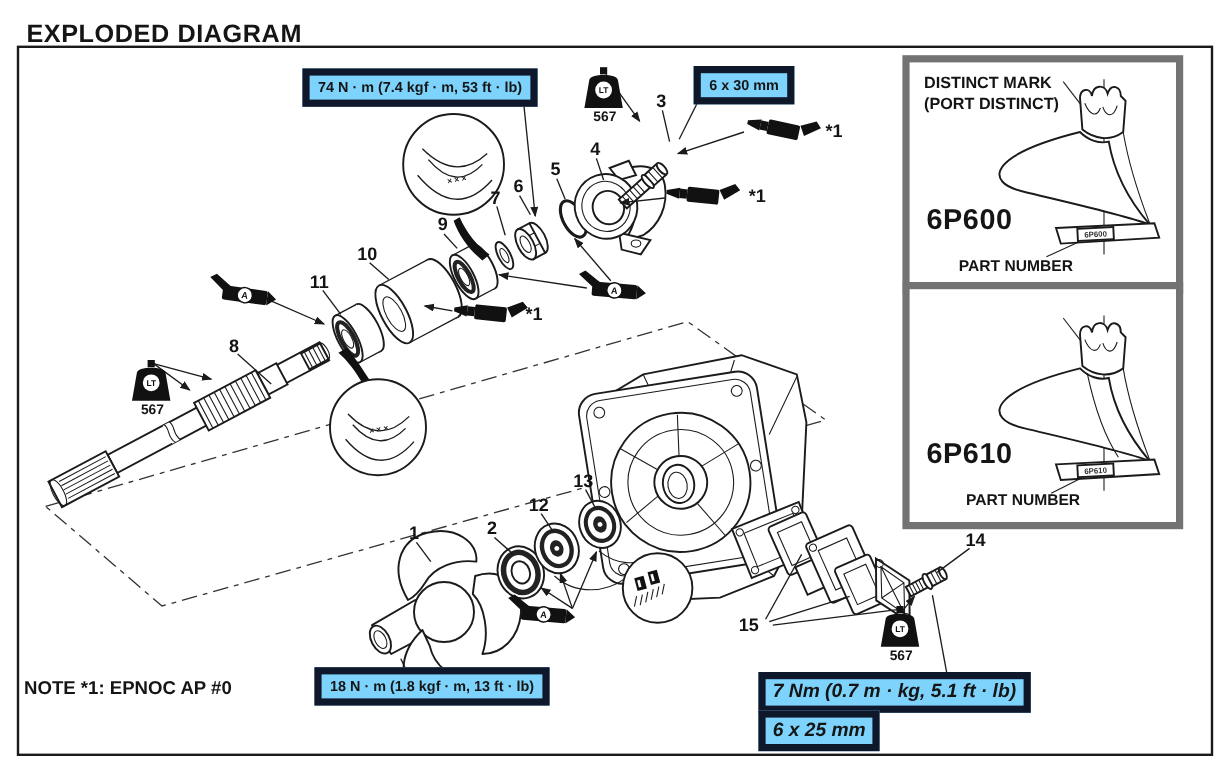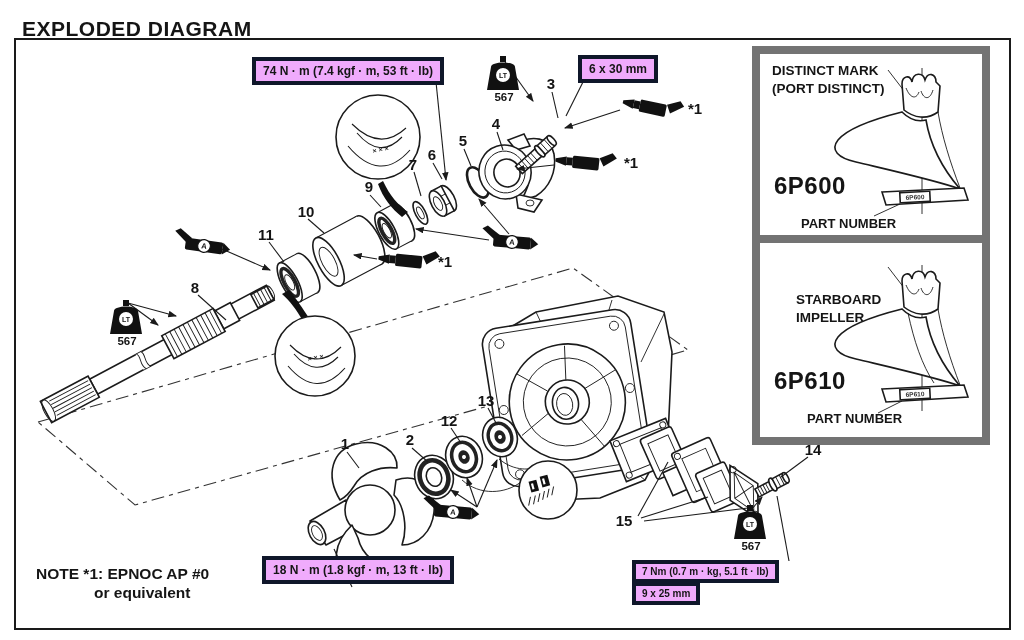--- a/index.html
+++ b/index.html
@@ -1,25 +1,25 @@
 <!DOCTYPE html>
 <html><head>
 <meta charset="utf-8">
 <style>
   html,body{margin:0;padding:0;background:#fff;}
   body{width:1024px;height:640px;position:relative;font-family:"Liberation Sans",sans-serif;color:#151515;overflow:hidden;}
   .abs{position:absolute;}
   #title{left:22px;top:3px;font-size:21px;font-weight:bold;letter-spacing:.5px;margin-top:14px;}
   #frame{left:14px;top:38px;width:993px;height:588px;border:2.5px solid #1a1a1a;background:transparent;}
   svg{position:absolute;left:0;top:0;}
-  .callout{position:absolute;background:#f0abfc;border:4px solid #0f172a;font-weight:bold;font-size:12px;padding:3px 7px;white-space:nowrap;z-index:30;}
-  .callout.small{font-size:10px;padding:2px 6px;}
-  #note{left:36px;top:564px;font-size:15.5px;font-weight:bold;line-height:1.25;z-index:30;}
+  .callout{position:absolute;background:#7dd3fc;border:6px solid #0f172a;font-weight:bold;font-size:12px;padding:3px 7px;white-space:nowrap;z-index:30;}
+  .callout.small{font-size:16px;padding:2px 6px;font-style:italic;}
+  #note{left:20px;top:564px;font-size:15.5px;font-weight:bold;line-height:1.25;z-index:30;}
   #note .l2{padding-left:58px;}
-  .panel{position:absolute;background:#fff;border:8px solid #737373;z-index:25;}
+  .panel{position:absolute;background:#fff;border:6px solid #737373;z-index:25;}
   .panel .ptitle{position:absolute;font-weight:bold;font-size:13.5px;line-height:1.3;}
   .panel .pcode{position:absolute;font-weight:bold;font-size:24px;letter-spacing:.5px;}
   .panel .pcaption{position:absolute;font-weight:bold;font-size:13px;margin-left:15px;}
   .num{font:bold 15px "Liberation Sans",sans-serif;fill:#141414;}
   .tiny{font:bold 11.5px "Liberation Sans",sans-serif;fill:#141414;}
   .mk{font:bold 7px "Liberation Sans",sans-serif;fill:#222;}
   .ag{font:bold 9px "Liberation Sans",sans-serif;fill:#111;}
   .lt{font:bold 7px "Liberation Sans",sans-serif;fill:#111;}
   .tag{font:bold 6.5px "Liberation Sans",sans-serif;fill:#333;}
   .ln{stroke:#1b1b1b;stroke-width:1.1;fill:none;}
@@ -363,26 +363,25 @@
     <text class="num" x="813" y="455" text-anchor="middle">14</text>
     <text class="num" x="624" y="526" text-anchor="middle">15</text>
   </g>
 </svg>
 
 <div class="callout" style="left:252px;top:57px;">74 N · m (7.4 kgf · m, 53 ft · lb)</div>
 <div class="callout" style="left:578px;top:55px;">6 x 30 mm</div>
 <div class="callout" style="left:262px;top:556px;">18 N · m (1.8 kgf · m, 13 ft · lb)</div>
 <div class="abs" style="left:632px;top:560px;z-index:30;">
   <div class="callout small" style="position:static;display:block;">7 Nm (0.7 m · kg, 5.1 ft · lb)</div>
-  <div class="callout small" style="position:static;display:inline-block;margin-top:-2px;">9 x 25 mm</div>
+  <div class="callout small" style="position:static;display:inline-block;margin-top:-2px;">6 x 25 mm</div>
 </div>
 
 <div id="note" class="abs">
   <div>NOTE *1: EPNOC AP #0</div>
-  <div class="l2">or equivalent</div>
 </div>
 
 <div class="panel" style="left:752px;top:46px;width:222px;height:187px;">
   <div class="ptitle" style="left:12px;top:8px;">
     <div>DISTINCT MARK</div>
     <div>(PORT DISTINCT)</div>
   </div>
   <div class="pcode" style="left:14px;top:118px;">6P600</div>
   <div class="pcaption" style="left:26px;top:162px;">PART NUMBER</div>
   <svg width="155" height="160" viewBox="0 0 155 160" style="left:62px;top:10px;">
@@ -395,24 +394,20 @@
     <path class="part" stroke-width="1.3" d="M60,128 L142,124 L146,136 L64,141 Z"></path>
     <g transform="rotate(-3 93 133)">
       <rect x="78" y="128" width="30" height="10" class="part" stroke-width="1"></rect>
       <text class="tag" x="93" y="135.5" text-anchor="middle">6P600</text>
     </g>
     <line x1="52" y1="152" x2="78" y2="140" class="thin"></line>
   </svg>
 </div>
 
 <div class="panel" style="left:752px;top:235px;width:222px;height:194px;">
-  <div class="ptitle" style="left:36px;top:48px;">
-    <div>STARBOARD</div>
-    <div>IMPELLER</div>
-  </div>
   <div class="pcode" style="left:14px;top:124px;">6P610</div>
   <div class="pcaption" style="left:32px;top:168px;">PART NUMBER</div>
   <svg width="155" height="160" viewBox="0 0 155 160" style="left:62px;top:18px;">
     <line x1="100" y1="4" x2="100" y2="150" class="thin" stroke-width=".7"></line>
     <line x1="66" y1="6" x2="86" y2="32" class="thin"></line>
     <path class="part" stroke-width="1.4" d="M80,48 C56,54 26,64 16,76 C8,86 16,94 34,98 C76,108 116,117 138,125 C120,104 108,80 104,56 C96,58 87,55 80,48 Z"></path>
     <path class="part" stroke-width="1.3" d="M82,46 L80,20 C80,12 88,10 90,18 C91,8 101,8 103,16 C106,7 114,10 114,18 L118,22 L116,48 C105,56 92,54 82,46 Z"></path>
     <path class="thin" d="M84,24 C88,34 94,36 97,28 M99,27 C102,36 108,36 111,26"></path>
     <path class="thin" d="M116,48 C120,72 128,98 138,124 M86,52 C92,80 100,104 112,122"></path>
     <path class="part" stroke-width="1.3" d="M60,128 L142,124 L146,136 L64,141 Z"></path>

